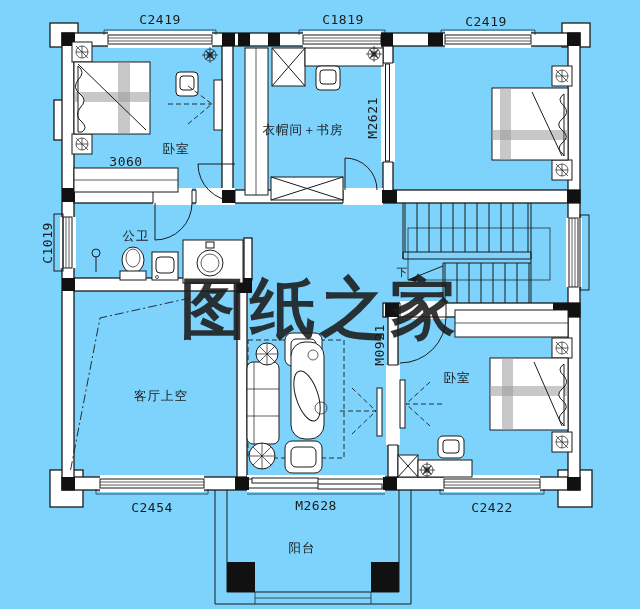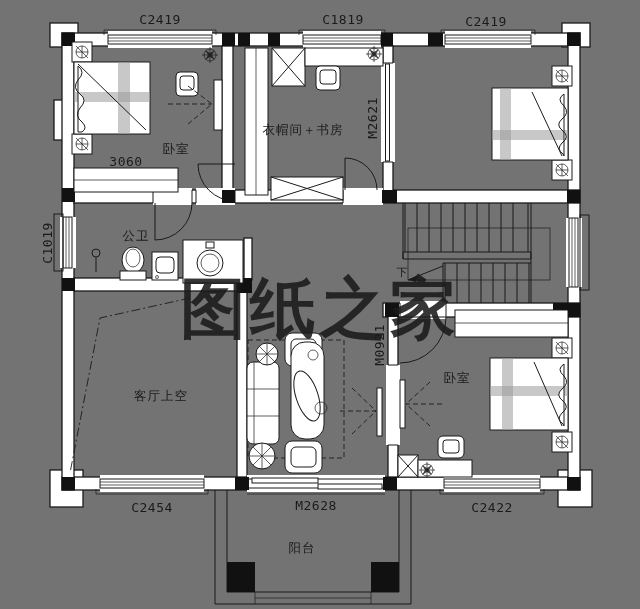--- a/index.html
+++ b/index.html
@@ -1,16 +1,16 @@
 <!DOCTYPE html>
 <html><head>
 <meta charset="utf-8">
 <style>
   html,body{margin:0;padding:0;background:#ffffff;}
-  .frame{position:relative;width:640px;height:609px;background:#737373;overflow:hidden;
+  .frame{position:relative;width:640px;height:609px;background:#7dd3fc;overflow:hidden;
          font-family:"DejaVu Sans",sans-serif;}
   svg{position:absolute;left:0;top:0;}
   .w  {fill:#ffffff;stroke:#1b1b1b;stroke-width:1.3;}          
   .ln {stroke:#1b1b1b;stroke-width:1;fill:none;}
   .thin{stroke:#1b1b1b;stroke-width:.7;fill:none;}
   .col{fill:#111111;stroke:none;}
   .fur{fill:#ffffff;stroke:#1b1b1b;stroke-width:1;}
   .dash{stroke:#1b1b1b;stroke-width:.9;fill:none;stroke-dasharray:5 3;}
   .dashdot{stroke:#1b1b1b;stroke-width:.9;fill:none;stroke-dasharray:9 3 2 3;}
   .band{fill:#9a9a9a;opacity:.55;stroke:none;}

